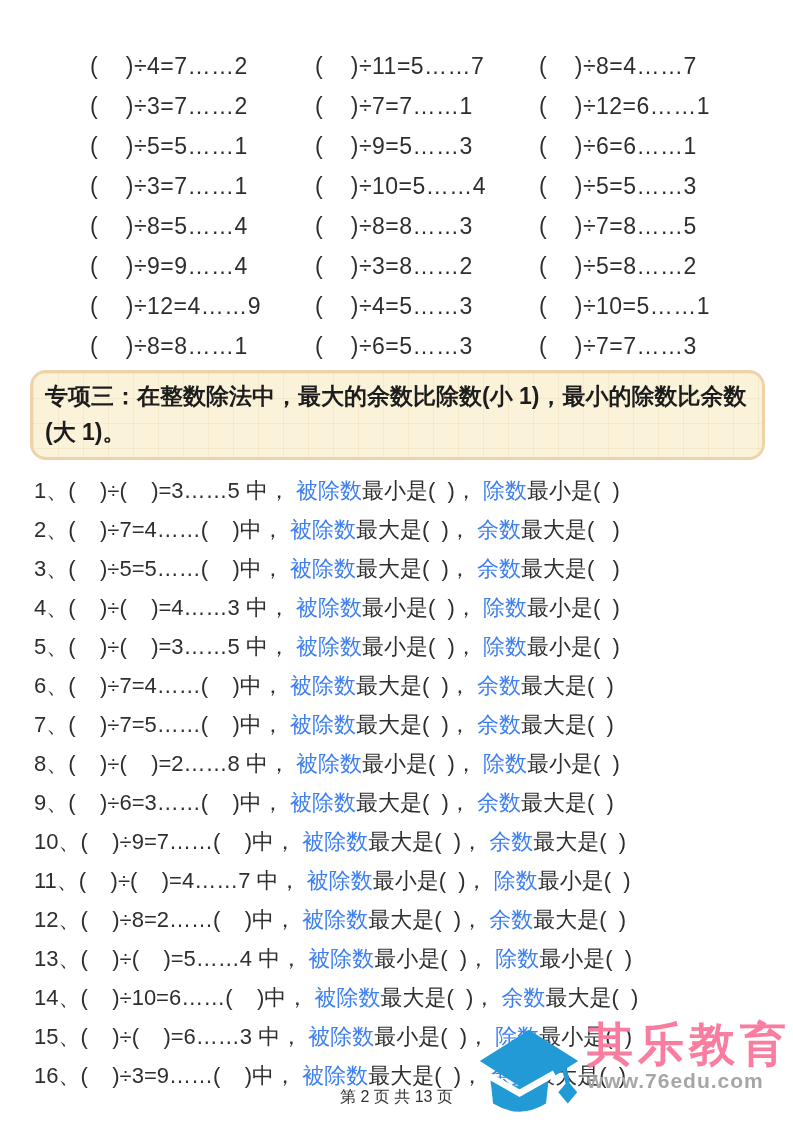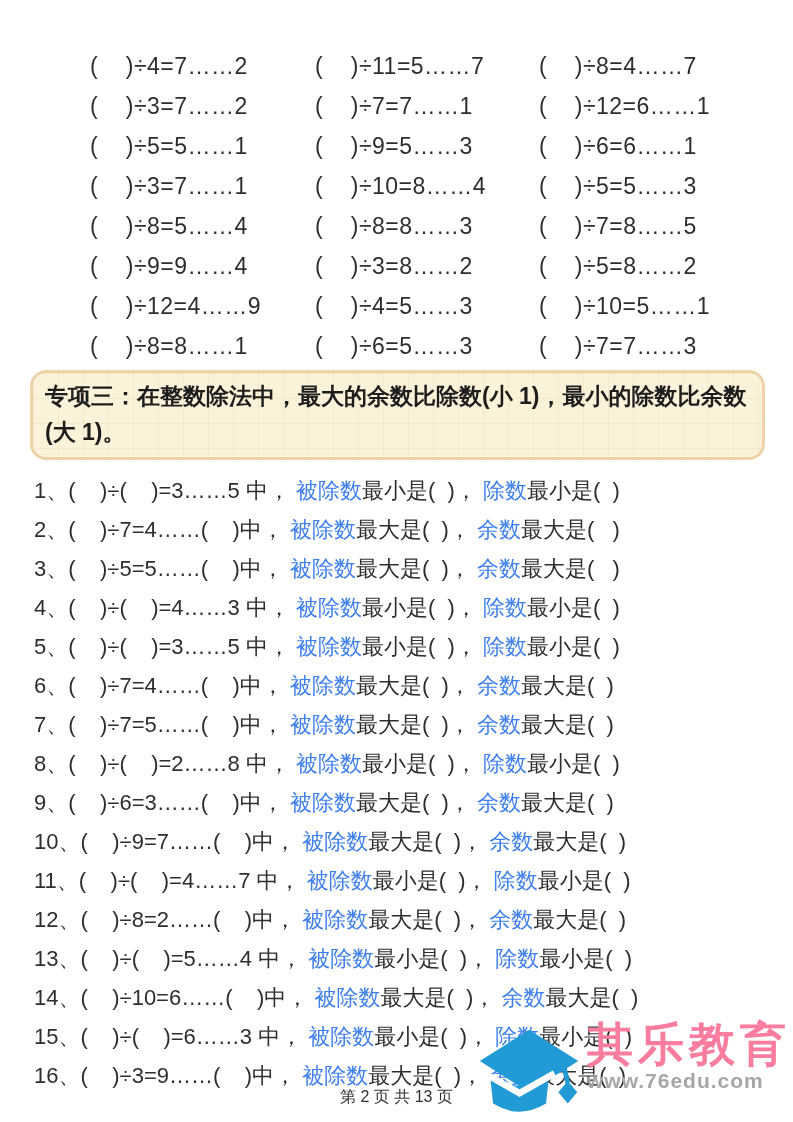--- a/index.html
+++ b/index.html
@@ -104,21 +104,21 @@
       <div class="eq">(    )÷4=7……2</div>
       <div class="eq">(    )÷11=5……7</div>
       <div class="eq">(    )÷8=4……7</div>
       <div class="eq">(    )÷3=7……2</div>
       <div class="eq">(    )÷7=7……1</div>
       <div class="eq">(    )÷12=6……1</div>
       <div class="eq">(    )÷5=5……1</div>
       <div class="eq">(    )÷9=5……3</div>
       <div class="eq">(    )÷6=6……1</div>
       <div class="eq">(    )÷3=7……1</div>
-      <div class="eq">(    )÷10=8……4</div>
+      <div class="eq">(    )÷10=5……4</div>
       <div class="eq">(    )÷5=5……3</div>
       <div class="eq">(    )÷8=5……4</div>
       <div class="eq">(    )÷8=8……3</div>
       <div class="eq">(    )÷7=8……5</div>
       <div class="eq">(    )÷9=9……4</div>
       <div class="eq">(    )÷3=8……2</div>
       <div class="eq">(    )÷5=8……2</div>
       <div class="eq">(    )÷12=4……9</div>
       <div class="eq">(    )÷4=5……3</div>
       <div class="eq">(    )÷10=5……1</div>

